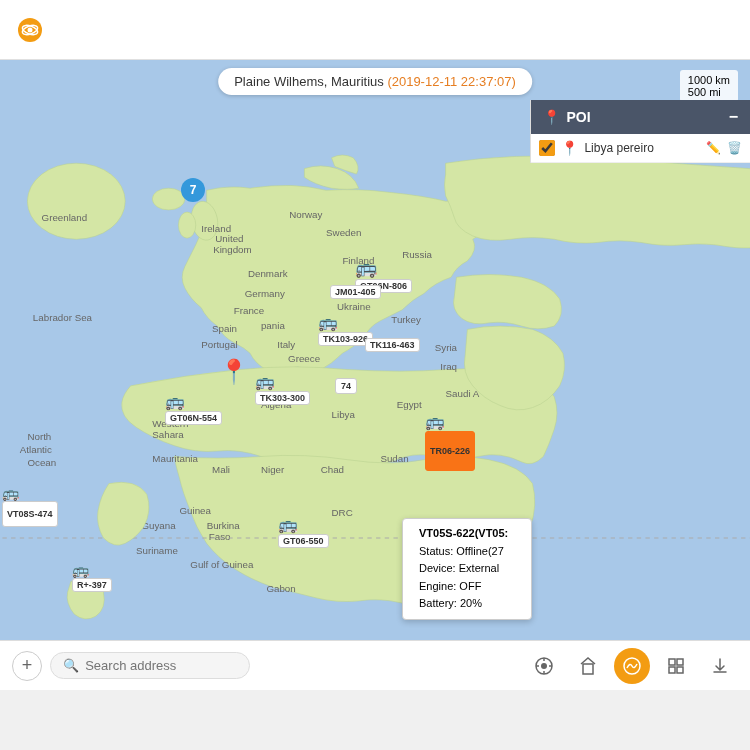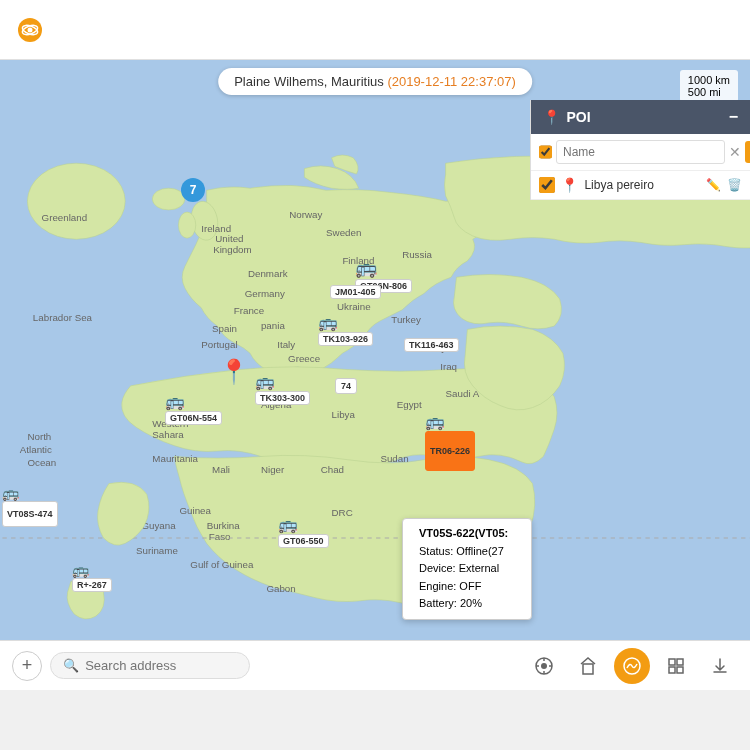--- a/index.html
+++ b/index.html
@@ -431,21 +431,21 @@
 
   <div style="position:absolute; left:330px; top:225px; z-index:6;">
     <div class="tracker-label" style="position:relative; left:0; top:0; background:white; border:1px solid #ccc; padding:1px 4px; font-size:9px; font-weight:bold;">JM01-405</div>
   </div>
 
   <div style="position:absolute; left:318px; top:253px; z-index:6;">
     <div style="font-size:16px;">🚌</div>
     <div class="tracker-label" style="position:relative; left:0; top:0; background:white; border:1px solid #ccc; padding:1px 4px; font-size:9px; font-weight:bold;">TK103-926</div>
   </div>
 
-  <div style="position:absolute; left:365px; top:278px; z-index:6;margin-left:39px;">
+  <div style="position:absolute; left:365px; top:278px; z-index:6;">
     <div class="tracker-label" style="position:relative; left:0; top:0; background:white; border:1px solid #ccc; padding:1px 4px; font-size:9px; font-weight:bold;">TK116-463</div>
   </div>
 
   <div style="position:absolute; left:255px; top:312px; z-index:6;">
     <div style="font-size:16px;">🚌</div>
     <div class="tracker-label" style="position:relative; left:0; top:0; background:white; border:1px solid #ccc; padding:1px 4px; font-size:9px; font-weight:bold;">TK303-300</div>
   </div>
 
   <div class="tracker-label" style="position:absolute; left:335px; top:318px; font-size:9px;">74</div>
 
@@ -464,44 +464,38 @@
     <div class="tracker-label" style="position:relative; left:0; top:0; background:white; border:1px solid #ccc; padding:1px 4px; font-size:9px; font-weight:bold;">GT06-550</div>
   </div>
 
   <div style="position:absolute; left:2px; top:425px; z-index:6;">
     <div style="font-size:14px;">🚌</div>
     <div class="tracker-label" style="position:relative; left:0; top:0; background:white; border:1px solid #ccc; padding:7px 4px; font-size:9px; font-weight:bold;">VT08S-474</div>
   </div>
 
   <div style="position:absolute; left:72px; top:502px; z-index:6;">
     <div style="font-size:14px;">🚌</div>
-    <div class="tracker-label" style="position:relative; left:0; top:0; background:white; border:1px solid #ccc; padding:1px 4px; font-size:9px; font-weight:bold;">R+-267</div>
+    <div class="tracker-label" style="position:relative; left:0; top:0; background:white; border:1px solid #ccc; padding:1px 4px; font-size:9px; font-weight:bold;">R+-397</div>
   </div>
 
   <div class="info-popup" style="left:402px; top:458px;">
     <div style="font-weight:bold; font-size:11px;">VT05S-622(VT05:</div>
     <div>Status: Offline(27</div>
     <div>Device: External</div>
     <div>Engine: OFF</div>
     <div>Battery: 20%</div>
   </div>
 
   <div class="poi-panel">
     <div class="poi-header">
       <div style="display:flex; align-items:center; gap:6px;">
         <span class="poi-pin-icon">📍</span>
         <span>POI</span>
       </div>
       <span class="poi-minus">−</span>
-    </div>
-    <div class="poi-search-row">
-      <input type="checkbox" class="poi-checkbox" checked="" style="">
-      <input type="text" class="poi-search-input" placeholder="Name" style="">
-      <span class="poi-search-x">✕</span>
-      <button class="poi-add-btn">+</button>
     </div>
     <div class="poi-item-row">
       <input type="checkbox" class="poi-checkbox" checked="" style="">
       <span class="poi-item-pin">📍</span>
       <span class="poi-item-name">Libya pereiro</span>
       <div class="poi-item-actions">
         <button class="poi-edit-btn">✏️</button>
         <button class="poi-delete-btn">🗑️</button>
       </div>
     </div>

